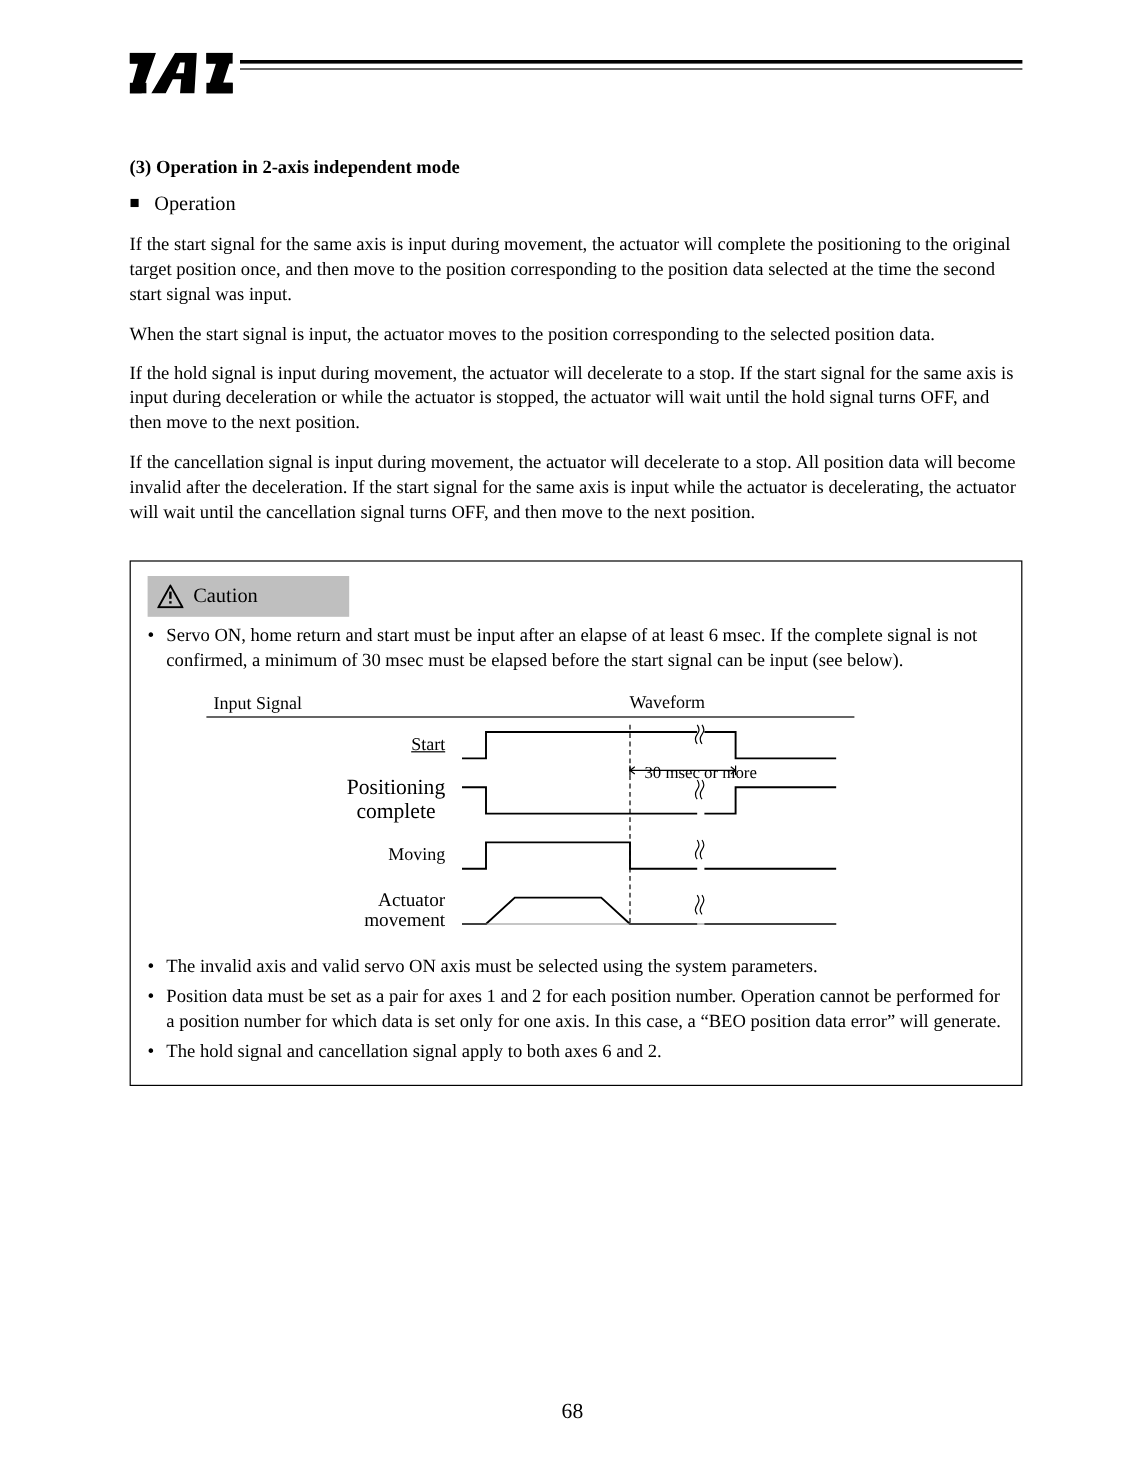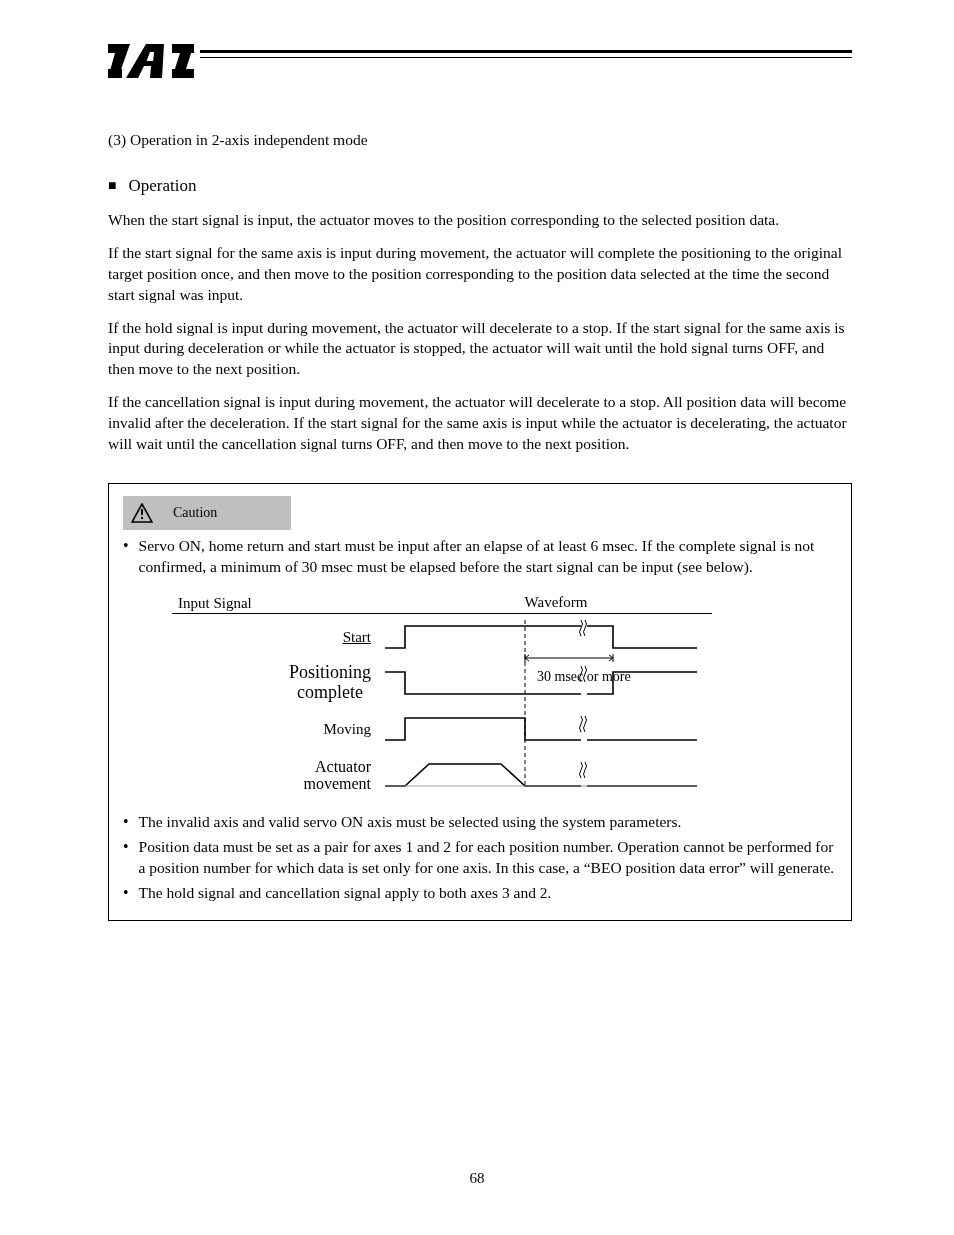--- a/index.html
+++ b/index.html
@@ -33,21 +33,22 @@
   .header-rules .thin  { border-top: 1.5px solid #000; }
   .content {
     position: absolute;
     top: 130px;
     left: 108px;
     right: 102px;
     font-size: 15.5px;
     line-height: 1.35;
   }
   .section-lead {
-    margin-bottom: 24px;
+    margin-bottom: 8px;
+    font-weight: bold;
   }
   .op-row {
     display: flex;
     align-items: flex-start;
     gap: 12px;
     margin-bottom: 12px;
   }
   .op-bullet {
     font-size: 14px;
     line-height: 1;
@@ -69,40 +70,39 @@
     align-items: center;
     background: #bfbfbf;
     width: 168px;
     height: 34px;
     padding: 0 8px;
     margin-bottom: 6px;
     gap: 8px;
   }
   .caution-head svg { display: block; }
   .caution-head span {
-    font-size: 14px;
-    margin-left: 12px;
+    font-size: 17px;
   }
   .cb-list { list-style: none; }
   .cb-item {
     display: flex;
     gap: 10px;
     margin-top: 4px;
   }
   .cb-dot { font-size: 16px; line-height: 1; margin-top: 2px; }
   .cb-text { flex: 1; }
   .timing-wrap {
     margin: 14px 0 10px 34px;
   }
   .page-num {
     position: absolute;
     bottom: 48px;
     width: 100%;
     text-align: center;
-    font-size: 15px;
+    font-size: 18px;
   }
 </style>
 </head>
 <body>
 
 <div class="header">
   <span class="logo">
     <svg width="86" height="34" viewBox="0 0 86 34">
 
       <polygon points="0,0 22,0 10,34 0,34 7,9 0,9" fill="#000"></polygon>
@@ -124,22 +124,22 @@
 </div>
 
 <div class="content">
   <div class="section-lead">(3)  Operation in 2-axis independent mode</div>
 
   <div class="op-row">
     <span class="op-bullet">■</span>
     <span class="op-title">Operation</span>
   </div>
 
+  <div class="para">If the start signal for the same axis is input during movement, the actuator will complete the positioning to the original target position once, and then move to the position corresponding to the position data selected at the time the second start signal was input.</div>
   <div class="para">When the start signal is input, the actuator moves to the position corresponding to the selected position data.</div>
-  <div class="para">If the start signal for the same axis is input during movement, the actuator will complete the positioning to the original target position once, and then move to the position corresponding to the position data selected at the time the second start signal was input.</div>
   <div class="para">If the hold signal is input during movement, the actuator will decelerate to a stop. If the start signal for the same axis is input during deceleration or while the actuator is stopped, the actuator will wait until the hold signal turns OFF, and then move to the next position.</div>
   <div class="para">If the cancellation signal is input during movement, the actuator will decelerate to a stop. All position data will become invalid after the deceleration. If the start signal for the same axis is input while the actuator is decelerating, the actuator will wait until the cancellation signal turns OFF, and then move to the next position.</div>
 
   <div class="caution-box">
     <div class="caution-head">
       <svg width="22" height="20" viewBox="0 0 22 20">
         <polygon points="11,1 21,19 1,19" fill="none" stroke="#000" stroke-width="1.6"></polygon>
         <rect x="10" y="6" width="2" height="6" fill="#000"></rect>
         <rect x="10" y="14" width="2" height="2" fill="#000"></rect>
       </svg>
@@ -199,35 +199,35 @@
           <g stroke="#000" stroke-width="1" fill="none">
             <line x1="140" y1="40" x2="140" y2="48"></line>
             <line x1="228" y1="40" x2="228" y2="48"></line>
             <line x1="140" y1="44" x2="228" y2="44"></line>
             <polyline points="144,41 140,44 144,47"></polyline>
             <polyline points="224,41 228,44 224,47"></polyline>
           </g>
         </svg>
       </div>
       <div style="margin-left:380px;margin-top:-150px;font-size:14px;position:relative;height:0;">
-        <span style="position:absolute;top:16px;">30 msec or more</span>
+        <span style="position:absolute;top:0;">30 msec or more</span>
       </div>
       <div style="height:150px;"></div>
     </div>
 
     <ul class="cb-list">
       <li class="cb-item">
         <span class="cb-dot">•</span>
         <span class="cb-text">The invalid axis and valid servo ON axis must be selected using the system parameters.</span>
       </li>
       <li class="cb-item">
         <span class="cb-dot">•</span>
         <span class="cb-text">Position data must be set as a pair for axes 1 and 2 for each position number. Operation cannot be performed for a position number for which data is set only for one axis. In this case, a “BEO position data error” will generate.</span>
       </li>
       <li class="cb-item">
         <span class="cb-dot">•</span>
-        <span class="cb-text">The hold signal and cancellation signal apply to both axes 3 and 2.</span>
+        <span class="cb-text">The hold signal and cancellation signal apply to both axes 6 and 2.</span>
       </li>
     </ul>
   </div>
 </div>
 
 <div class="page-num">68</div>
 
 </body></html>

